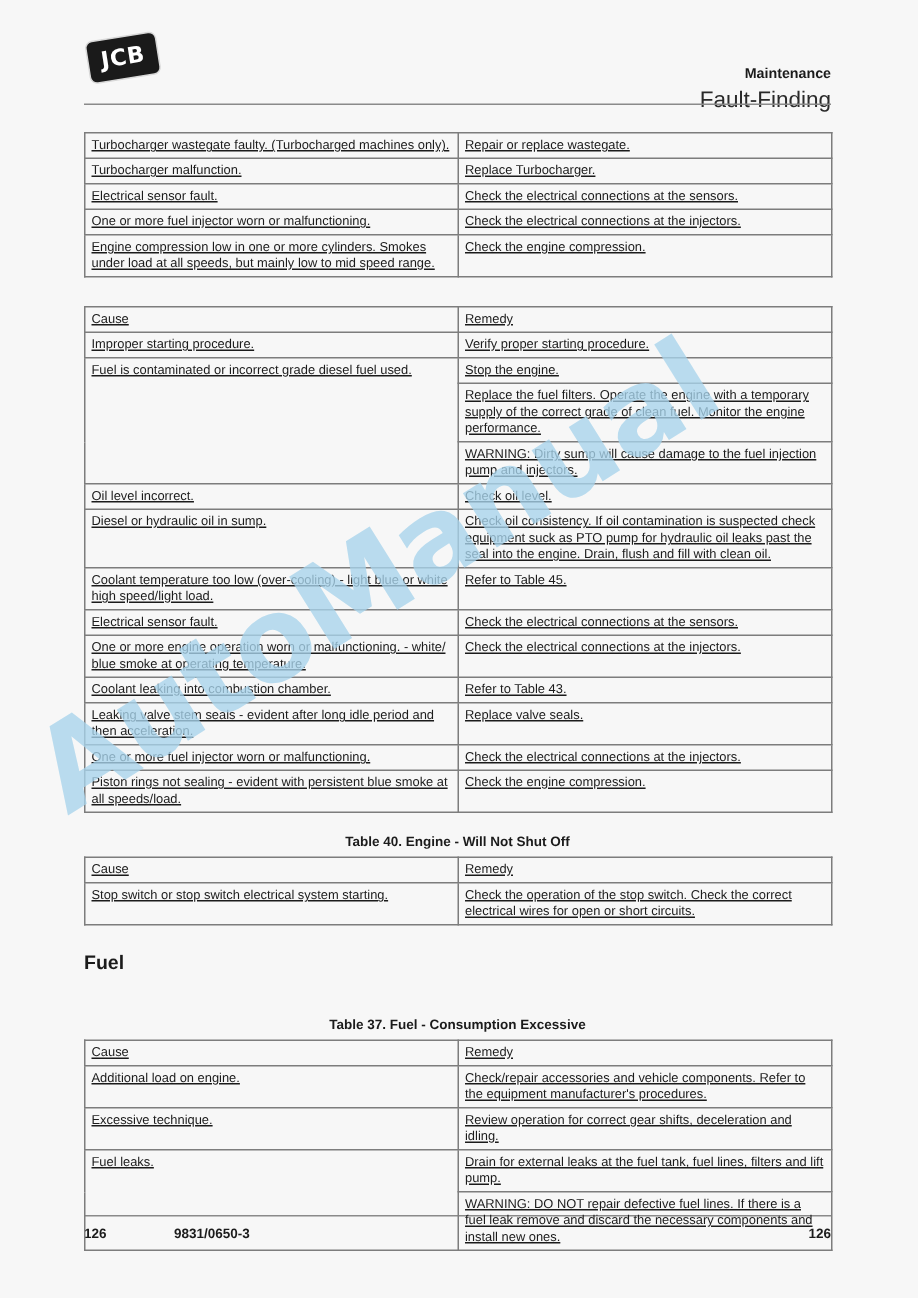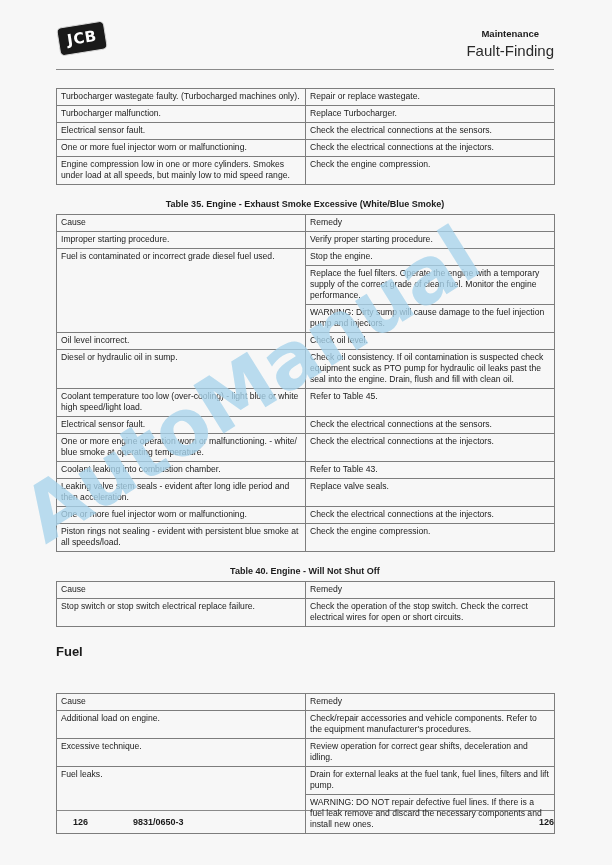--- a/index.html
+++ b/index.html
@@ -67,22 +67,22 @@
     color: #ffffff;
     font-family: "DejaVu Sans", sans-serif;
     font-weight: bold;
     font-size: 15px;
     letter-spacing: .5px;
     line-height: 1;
     padding-bottom: 1px;
   }
   .header-right {
     position: absolute;
-    right: 0; top: 6px;
-    text-align: center;
+    right: 0; top: 22px;
+    text-align: right;
     line-height: 1.32;
   }
   .header-title {
     font-size: 9.5px;
     font-weight: bold;
     color: #1b1b1b;
   }
   .header-sub {
     font-size: 15px;
     font-weight: normal;
@@ -102,20 +102,21 @@
     width: 498px;
     z-index: 2;
   }
 
   table.ft {
     width: 498px;
     border-collapse: collapse;
     table-layout: fixed;
     background: transparent;
     margin: 0;
+    text-decoration: underline;
   }
   table.ft td {
     border: 1px solid #7d7d7d;
     padding: 2px 4px 3px 4px;
     font-size: 8.6px;
     line-height: 1.28;
     vertical-align: top;
     color: #1b1b1b;
     background: transparent;
   }
@@ -155,21 +156,20 @@
     background: #8a8a8a;
     margin-bottom: 6px;
   }
   .footer-row {
     display: flex;
     align-items: baseline;
     justify-content: space-between;
     font-size: 9px;
     font-weight: bold;
     color: #1b1b1b;
-    margin-left: 17px;
   }
   .footer-center { flex: 1; text-align: left; }
   .footer-left, .footer-right { width: 60px; }
   .footer-right { text-align: right; }
 </style>
 </head>
 <body>
 
 <div class="page">
 
@@ -213,21 +213,20 @@
           <td>Check the electrical connections at the injectors.</td>
         </tr>
         <tr>
           <td>Engine compression low in one or more cylinders. Smokes under load at all speeds, but mainly low to mid speed range.</td>
           <td>Check the engine compression.</td>
         </tr>
       </tbody>
     </table>
 
     <div class="sp-cap-before"></div>
-    <div class="tbl-caption">Table 35. Engine - Exhaust Smoke Excessive (White/Blue Smoke)</div>
     <div class="sp-cap-after"></div>
 
     <table class="ft">
       <colgroup>
           <col class="c-cause">
           <col class="c-remedy">
         </colgroup>
       <tbody>
         <tr>
           <td>Cause</td>
@@ -294,30 +293,31 @@
       <colgroup>
           <col class="c-cause">
           <col class="c-remedy">
         </colgroup>
       <tbody>
         <tr>
           <td>Cause</td>
           <td>Remedy</td>
         </tr>
         <tr>
-          <td>Stop switch or stop switch electrical replace failure.</td>
+          <td>Stop switch or stop switch electrical system starting.</td>
           <td>Check the operation of the stop switch. Check the correct electrical wires for open or short circuits.</td>
         </tr>
       </tbody>
     </table>
 
     <div class="sp-sec-before"></div>
     <div class="sec-heading">Fuel</div>
     <div class="sp-sec-after"></div>
 
+    <div class="tbl-caption">Table 37. Fuel - Consumption Excessive</div>
     <div class="sp-cap-after"></div>
 
     <table class="ft">
       <colgroup>
           <col class="c-cause">
           <col class="c-remedy">
         </colgroup>
       <tbody>
         <tr>
           <td>Cause</td>

